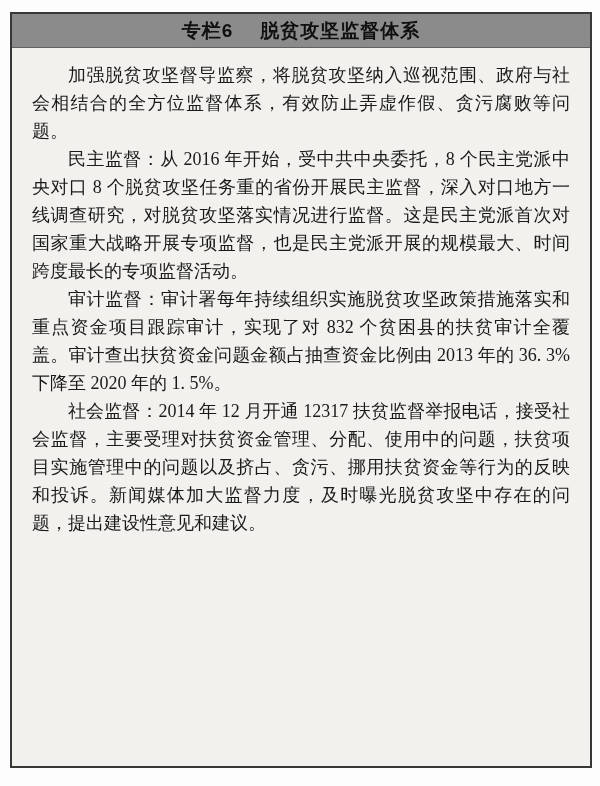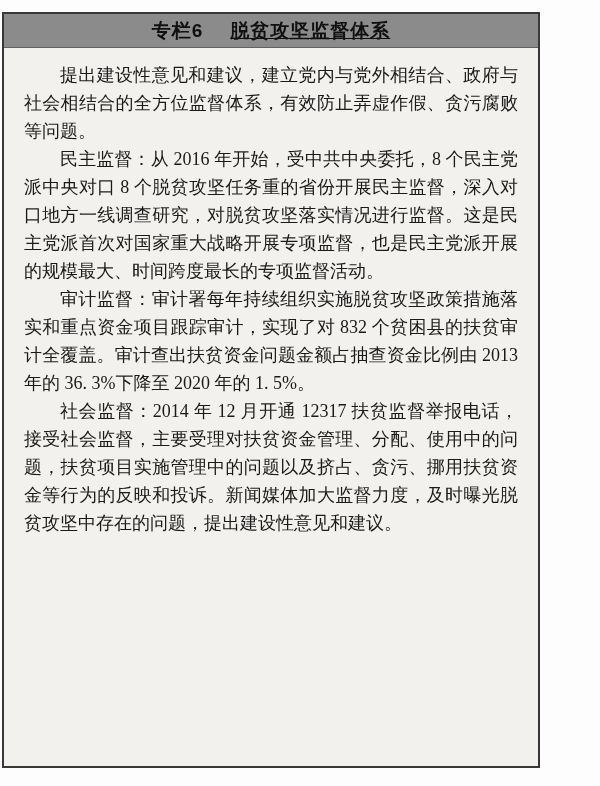--- a/index.html
+++ b/index.html
@@ -8,44 +8,43 @@
   }
   body {
     width: 600px;
     height: 786px;
     background: #fdfdfd;
     position: relative;
     font-family: "Liberation Serif", serif;
   }
   .panel {
     position: absolute;
-    left: 2px;
+    left: 10px;
     top: 12px;
-    width: 538px;
+    width: 582px;
     height: 756px;
     box-sizing: border-box;
     border: 2px solid #383838;
     background: #f2f1ee;
   }
   .panel-header {
     height: 33px;
     background: #8b8b8b;
     border-bottom: 1px solid #616161;
     display: flex;
     align-items: center;
     justify-content: center;
     font-family: "Liberation Sans", sans-serif;
     font-weight: bold;
     font-size: 19px;
     color: #101010;
     letter-spacing: 1px;
   }
   .panel-header .hdr-title {
     margin-left: 27px;
-    text-decoration: underline;
   }
   .panel-body {
     padding: 13px 20px 0 20px;
     font-size: 18px;
     line-height: 28px;
     color: #1a1a1a;
     text-align: justify;
   }
   .panel-body p {
     margin: 0;
@@ -55,19 +54,19 @@
 </head>
 <body>
 
 <div class="page">
   <div class="panel">
     <div class="panel-header">
       <span class="hdr-prefix">专栏6</span>
       <span class="hdr-title">脱贫攻坚监督体系</span>
     </div>
     <div class="panel-body">
-      <p>提出建设性意见和建议，建立党内与党外相结合、政府与社会相结合的全方位监督体系，有效防止弄虚作假、贪污腐败等问题。</p>
+      <p>加强脱贫攻坚督导监察，将脱贫攻坚纳入巡视范围、政府与社会相结合的全方位监督体系，有效防止弄虚作假、贪污腐败等问题。</p>
       <p>民主监督：从 2016 年开始，受中共中央委托，8 个民主党派中央对口 8 个脱贫攻坚任务重的省份开展民主监督，深入对口地方一线调查研究，对脱贫攻坚落实情况进行监督。这是民主党派首次对国家重大战略开展专项监督，也是民主党派开展的规模最大、时间跨度最长的专项监督活动。</p>
       <p>审计监督：审计署每年持续组织实施脱贫攻坚政策措施落实和重点资金项目跟踪审计，实现了对 832 个贫困县的扶贫审计全覆盖。审计查出扶贫资金问题金额占抽查资金比例由 2013 年的 36. 3%下降至 2020 年的 1. 5%。</p>
       <p>社会监督：2014 年 12 月开通 12317 扶贫监督举报电话，接受社会监督，主要受理对扶贫资金管理、分配、使用中的问题，扶贫项目实施管理中的问题以及挤占、贪污、挪用扶贫资金等行为的反映和投诉。新闻媒体加大监督力度，及时曝光脱贫攻坚中存在的问题，提出建设性意见和建议。</p>
     </div>
   </div>
 </div>
 
 </body></html>

